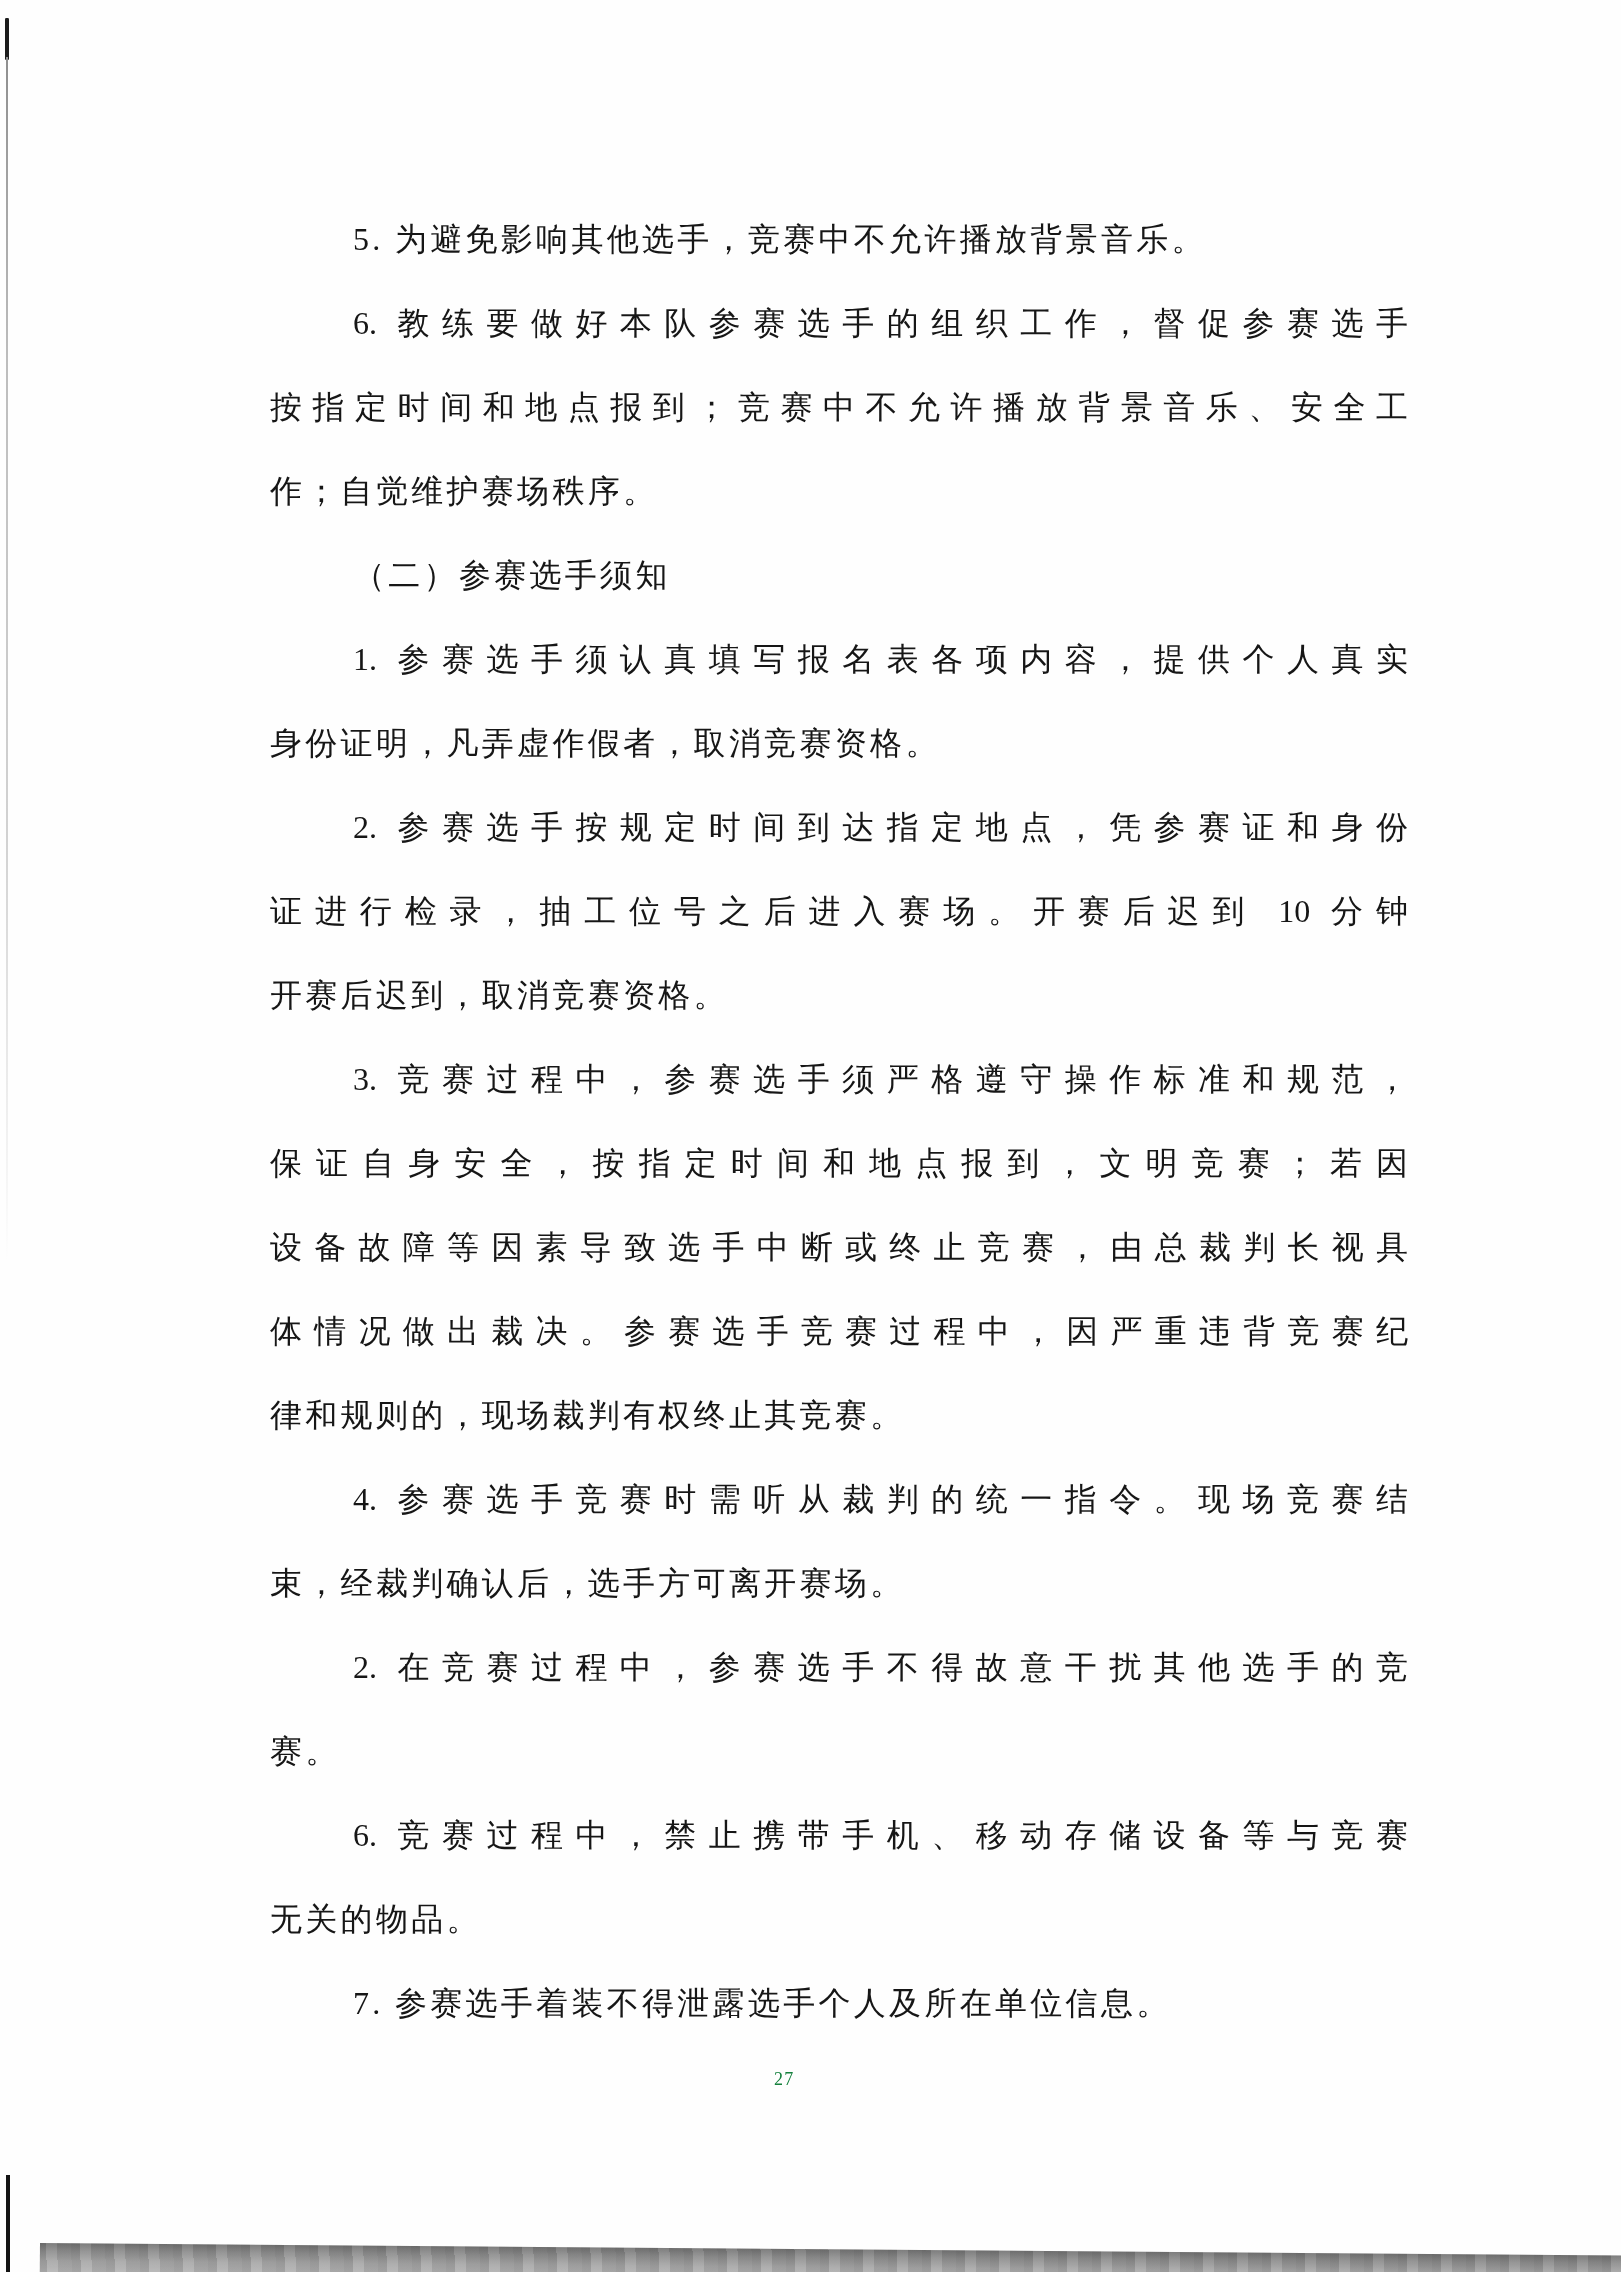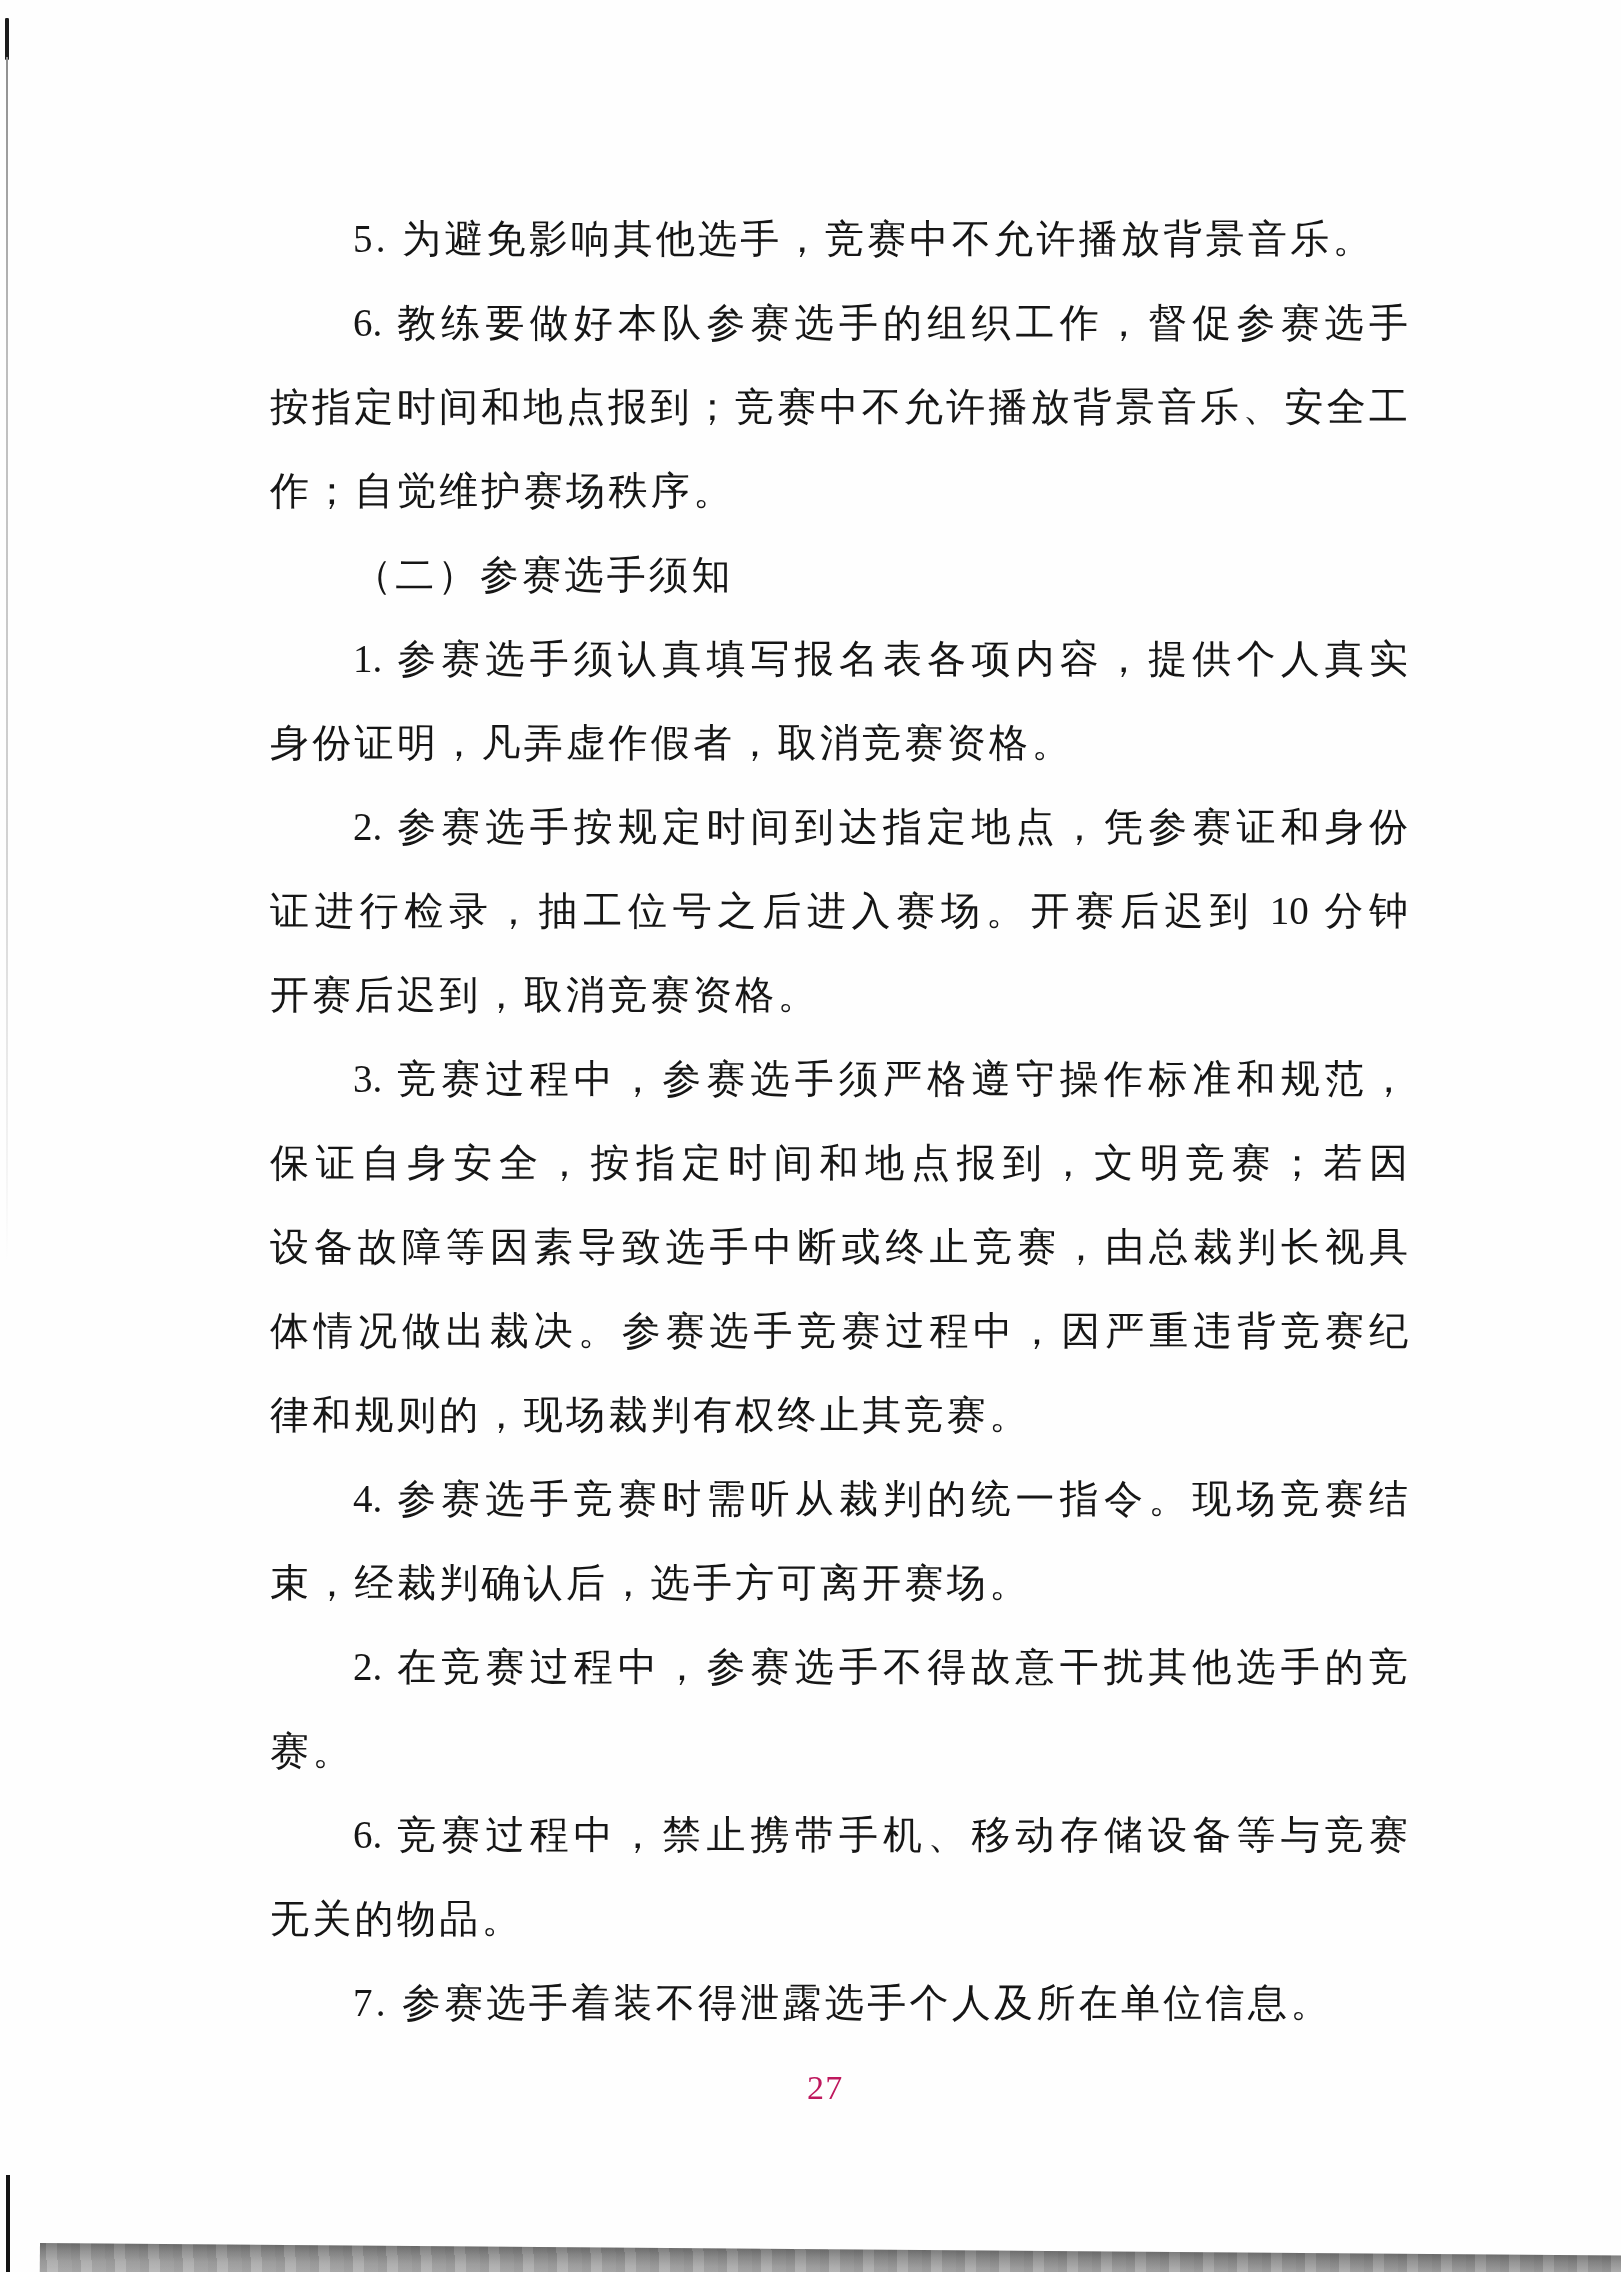--- a/index.html
+++ b/index.html
@@ -13,39 +13,39 @@
     color:#161616;
   }
   .text-block {
     position:absolute;
     left:270px; top:197px;
     width:1138px;
   }
   .line {
     height:84px;
     line-height:84px;
-    font-size:39px;
+    font-size:32px;
     letter-spacing:3.3px;
     white-space:nowrap;
   }
   .line.indent { padding-left:83px; }
   .line.just {
     letter-spacing:0;
     white-space:normal;
     text-align:justify;
     text-align-last:justify;
     text-justify:inter-character;
     overflow:hidden;
   }
   .page-number {
     position:absolute;
-    left:807px; top:2069px;
-    font-size:34px;
+    left:774px; top:2069px;
+    font-size:18px;
     letter-spacing:1.3px;
-    color:#be185d;
+    color:#15803d;
   }
   
   .edge-line-top {
     position:absolute; left:5.2px; top:18px;
     width:3.9px; height:42px;
     background:#1c1c1c; border-radius:1.3px;
   }
   .edge-line-faint {
     position:absolute; left:5.9px; top:57px;
     width:2px; height:1205px;

